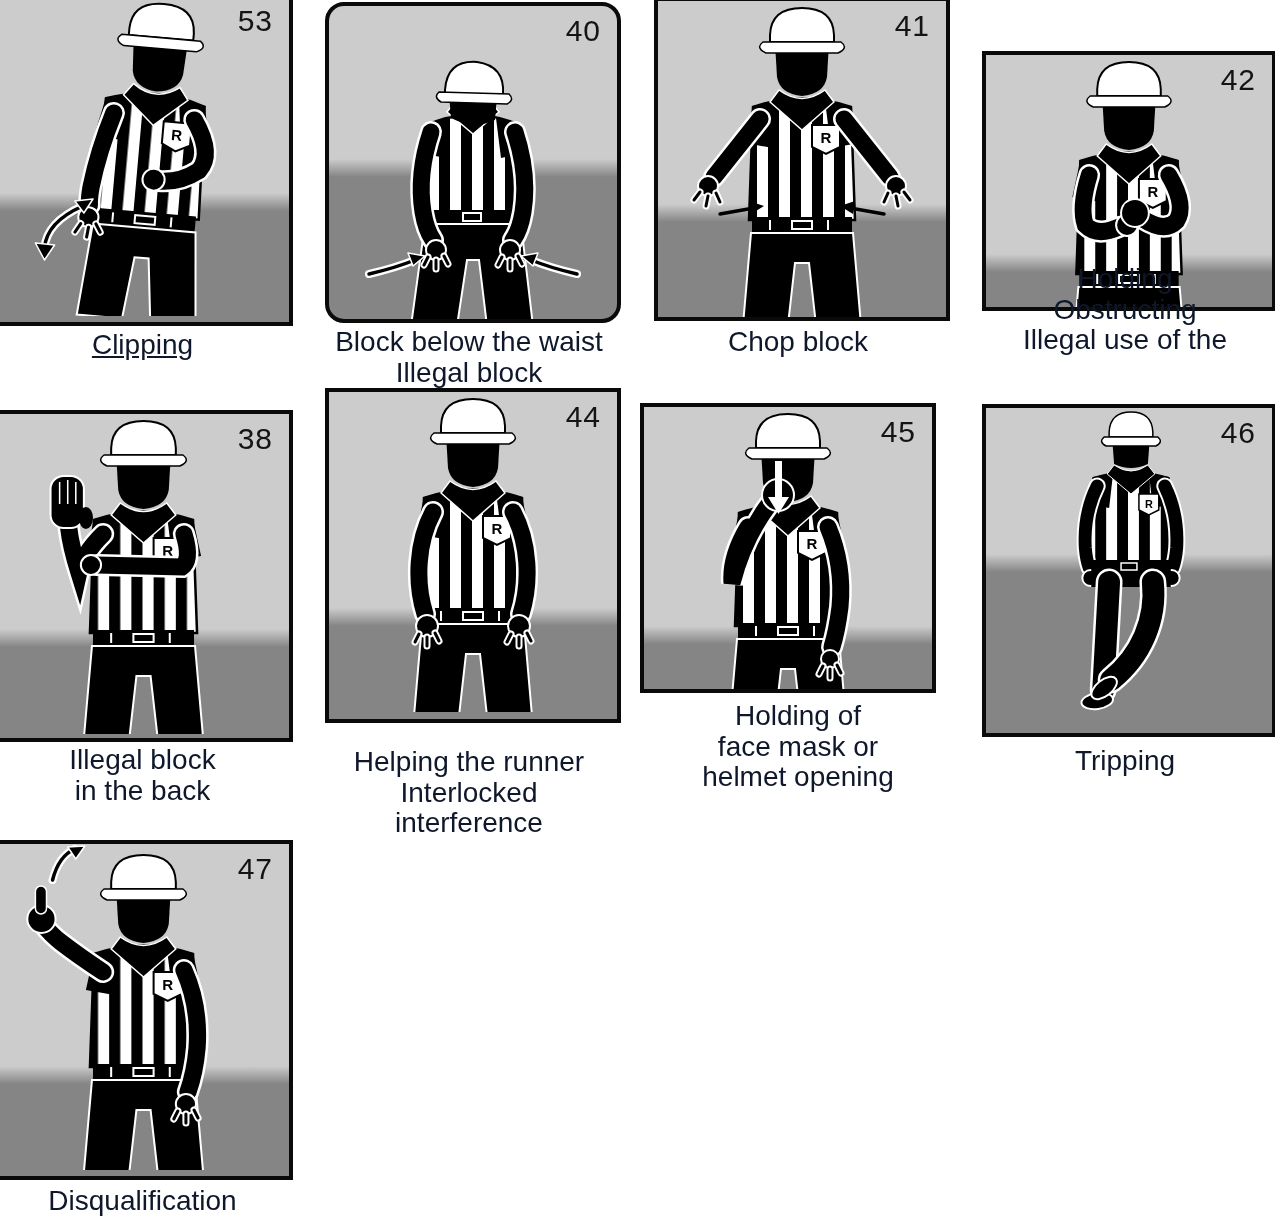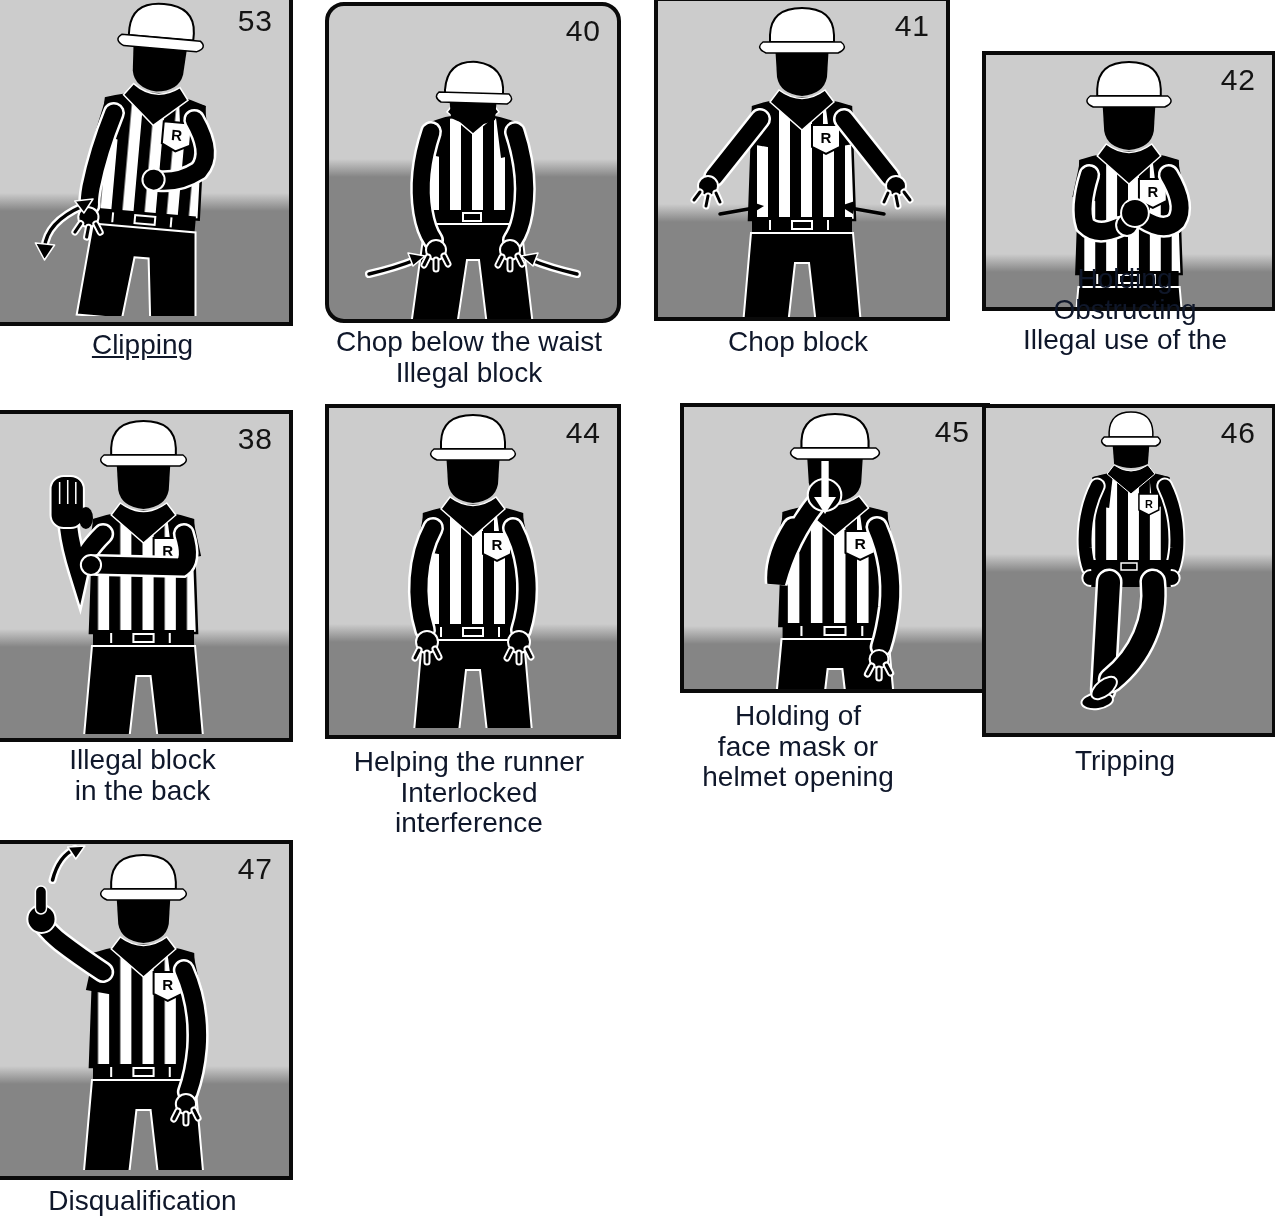--- a/index.html
+++ b/index.html
@@ -142,21 +142,21 @@
       </g>
       <g>
         <path class="arrc" d="M248 268 Q222 262 202 254"></path>
         <path class="arr" d="M248 268 Q222 262 202 254"></path>
         <polygon class="ah" points="192,250 209,247 204,260"></polygon>
       </g>
     </svg>
     <div class="num">40</div>
   </div>
   <div class="cap" style="left:325px; top:327px; width:288px;">
-    <span>Chop below the waist</span>
+    <span>Block below the waist</span>
     <span>Illegal block</span>
   </div>
 
   <div class="panel" style="left:654px; top:-3px; width:288px; height:316px; --g:212px;">
     <svg class="figure" viewBox="0 0 288 320" height="320" preserveAspectRatio="none">
       <use href="#base-standing"></use>
       <path class="armc" d="M102 118 L56 176"></path>
       <path class="arm" d="M102 118 L56 176"></path>
       <circle class="hand" cx="50" cy="185" r="10"></circle>
       <path class="fingc" d="M42 191 L36 199 M50 195 L48 205 M58 192 L62 201"></path>
@@ -214,21 +214,21 @@
       <path class="arm" d="M184 120 Q192 146 182 153 L98 151"></path>
       <circle class="hand" cx="92" cy="151" r="10"></circle>
     </svg>
     <div class="num">38</div>
   </div>
   <div class="cap" style="left:0px; top:745px; width:285px;">
     <span>Illegal block</span>
     <span>in the back</span>
   </div>
 
-  <div class="panel" style="left:325px; top:404px; width:288px; height:327px; --g:225px;">
+  <div class="panel" style="left:325px; top:388px; width:288px; height:327px; --g:225px;">
     <svg class="figure" viewBox="0 0 288 320" height="320" preserveAspectRatio="none">
       <use href="#base-standing"></use>
       <path class="armc" d="M104 120 C88 150 86 190 96 222"></path>
       <path class="arm" d="M104 120 C88 150 86 190 96 222"></path>
       <circle class="hand" cx="98" cy="234" r="11"></circle>
       <path class="fingc" d="M90 242 L86 250 M98 245 L98 254 M106 241 L110 249"></path>
       <path class="fing" d="M90 242 L86 250 M98 245 L98 254 M106 241 L110 249"></path>
       <path class="armc" d="M184 120 C200 150 202 190 192 222"></path>
       <path class="arm" d="M184 120 C200 150 202 190 192 222"></path>
       <circle class="hand" cx="190" cy="234" r="11"></circle>
@@ -236,21 +236,21 @@
       <path class="fing" d="M182 242 L178 250 M190 245 L190 254 M198 241 L202 249"></path>
     </svg>
     <div class="num">44</div>
   </div>
   <div class="cap" style="left:325px; top:747px; width:288px;">
     <span>Helping the runner</span>
     <span>Interlocked</span>
     <span>interference</span>
   </div>
 
-  <div class="panel" style="left:680px; top:403px; width:288px; height:282px;padding-left:14px; --g:228px;">
+  <div class="panel" style="left:640px; top:403px; width:288px; height:282px; --g:228px;">
     <svg class="figure" viewBox="0 0 288 320" height="320" preserveAspectRatio="none">
       <use href="#base-standing"></use>
       <path class="armc" d="M184 120 Q200 158 196 200 Q193 224 188 240"></path>
       <path class="arm" d="M184 120 Q200 158 196 200 Q193 224 188 240"></path>
       <circle class="hand" cx="186" cy="252" r="9"></circle>
       <path class="fingc" d="M179 259 L175 267 M186 262 L186 271 M193 258 L197 266"></path>
       <path class="fing" d="M179 259 L175 267 M186 262 L186 271 M193 258 L197 266"></path>
       <path class="armc" d="M104 120 Q86 150 88 176 Q100 130 126 96"></path>
       <path class="arm" d="M104 120 Q86 150 88 176 Q100 130 126 96"></path>
       <circle class="hand" cx="134" cy="88" r="16"></circle>

